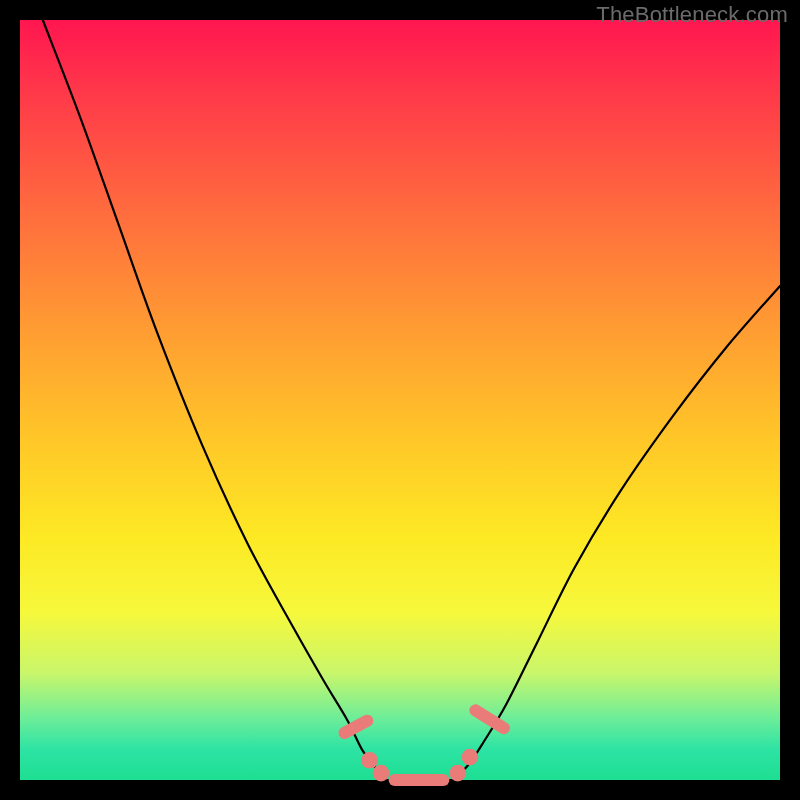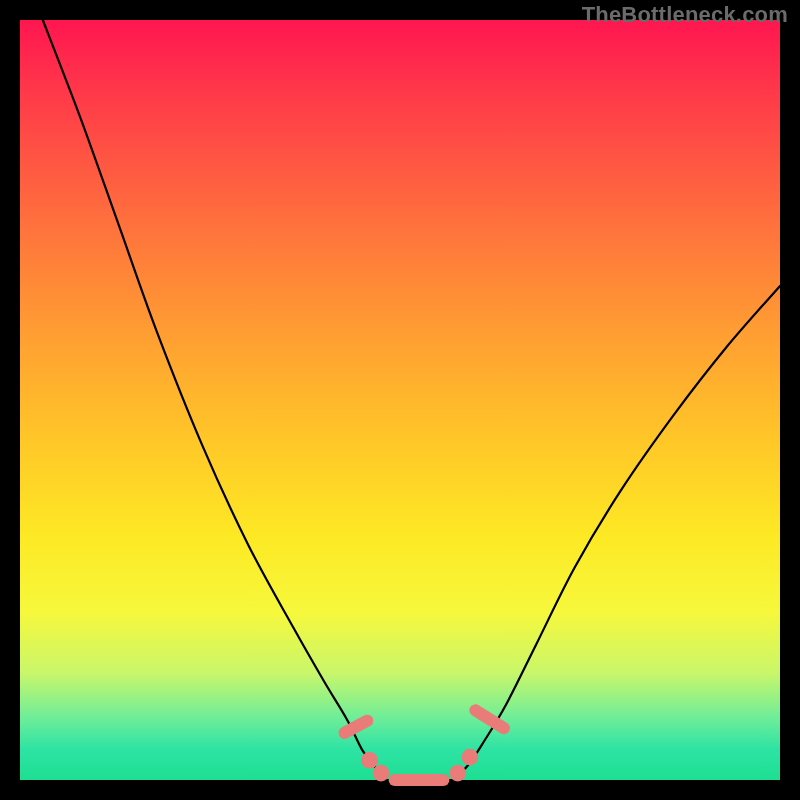--- a/index.html
+++ b/index.html
@@ -54,21 +54,21 @@
     stroke: #000;
     stroke-width: 2.2;
     stroke-linecap: round;
   }
   .watermark {
     position: absolute;
     top: 2px;
     right: 12px;
     color: #6b6b6b;
     font-size: 22px;
-    font-weight: 700;
+    font-weight: 400;
     letter-spacing: 0.2px;
   }
   .marker {
     fill: #e97b78;
     stroke: none;
   }
 </style>
 </head>
 <body>
 

